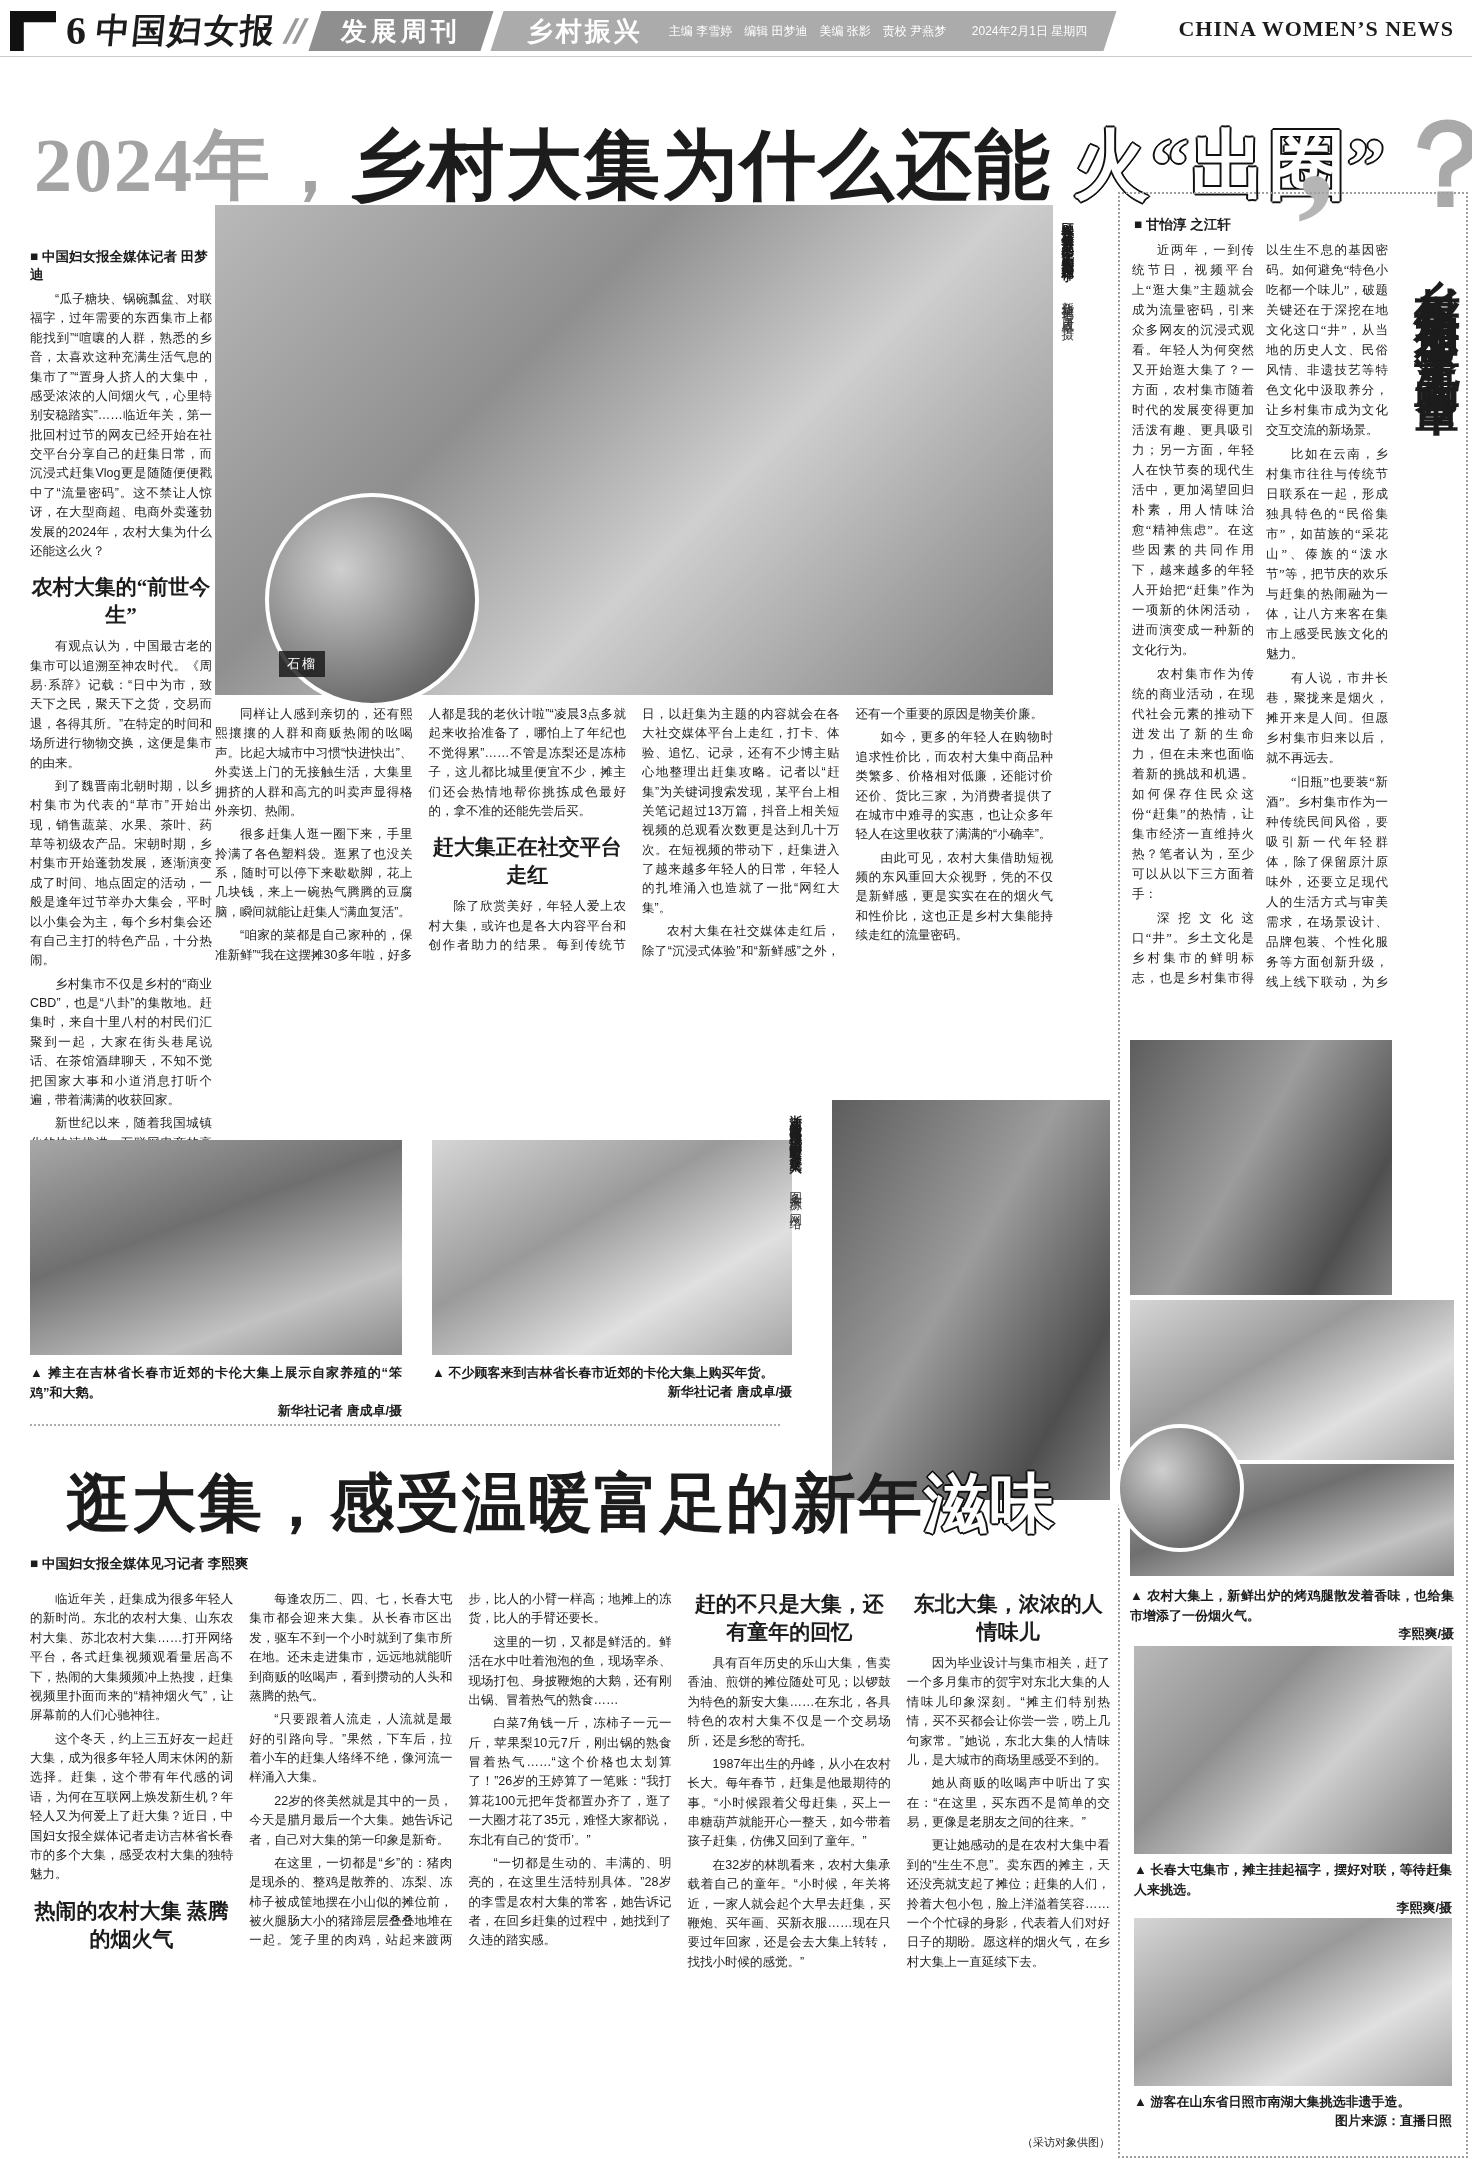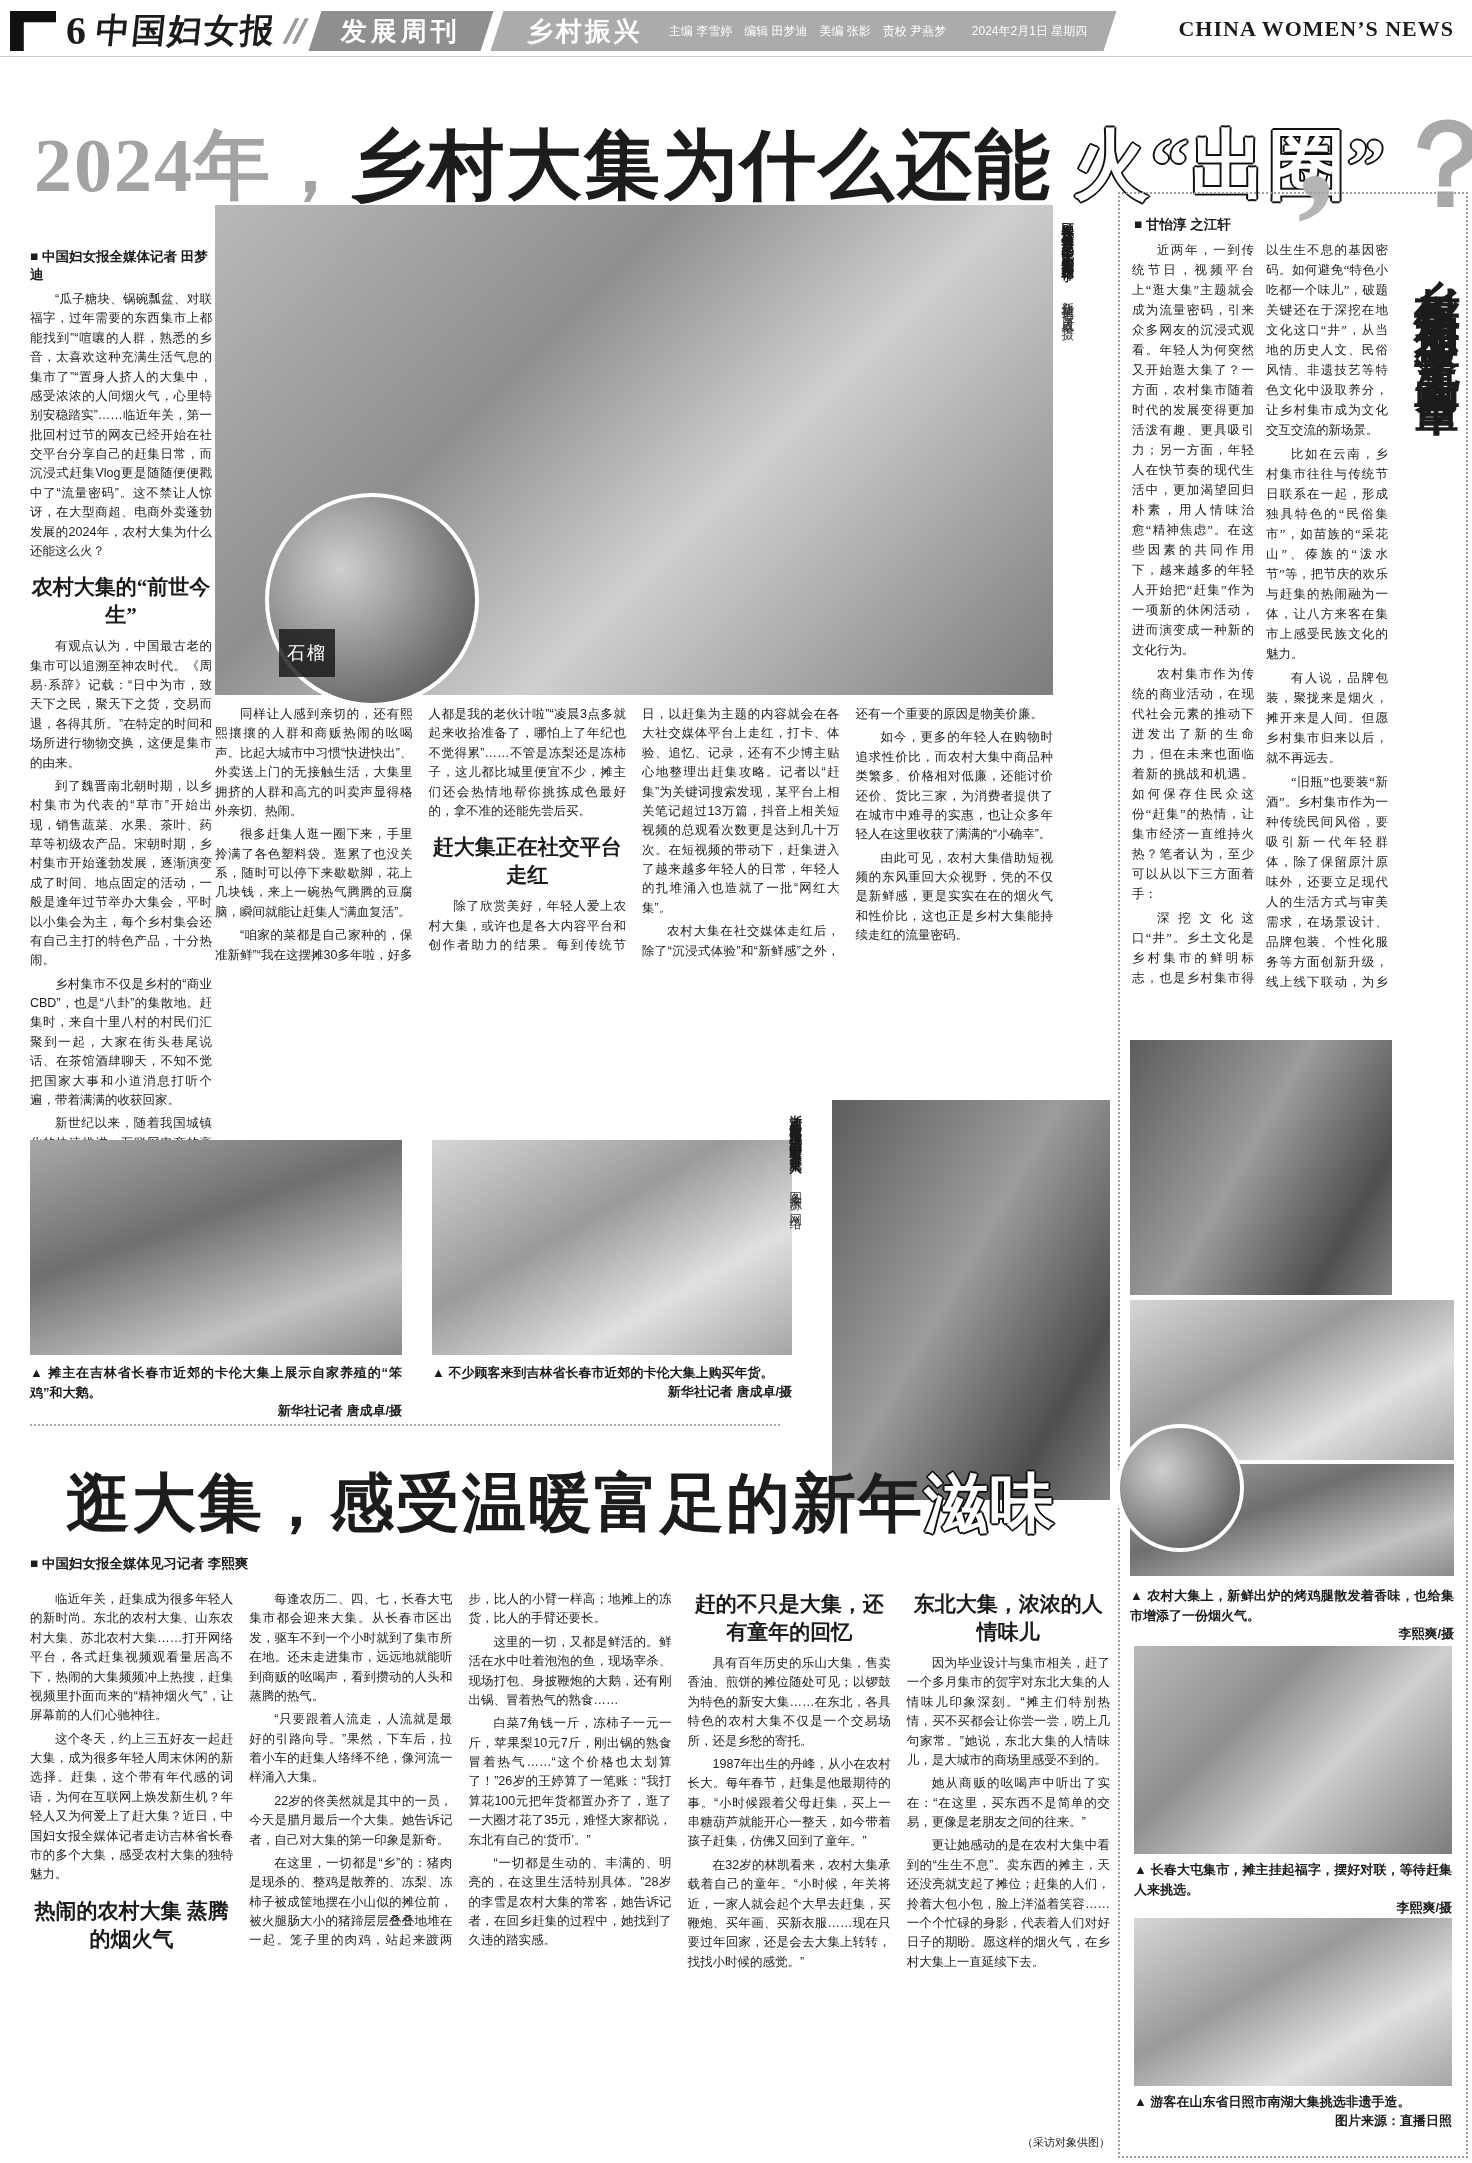--- a/index.html
+++ b/index.html
@@ -30,21 +30,21 @@
   .para{margin:0 0 4px 0;font-size:12.5px;line-height:1.55;text-align:justify;text-indent:2em;}
   .subhead{font-family:"Liberation Serif",serif;font-weight:bold;font-size:21px;text-align:center;margin:12px 0 8px 0;text-indent:0;}
   .colzone{column-gap:16px;overflow:hidden;}
   .clip{overflow:hidden;}
   
   .ph{background:linear-gradient(135deg,#b9b9b9 0%,#8f8f8f 35%,#cfcfcf 60%,#7d7d7d 100%);}
   .ph2{background:linear-gradient(160deg,#a8a8a8 0%,#6f6f6f 40%,#c2c2c2 75%,#8a8a8a 100%);}
   .ph3{background:linear-gradient(120deg,#5d5d5d 0%,#9c9c9c 45%,#4f4f4f 80%,#838383 100%);}
   .ph4{background:linear-gradient(150deg,#d6d6d6 0%,#9a9a9a 40%,#e0e0e0 70%,#a5a5a5 100%);}
   .circle-inset{border-radius:50%;border:4px solid #fff;background:radial-gradient(circle at 35% 35%,#cfcfcf,#6e6e6e 70%,#4c4c4c);}
-  .ph-label{position:absolute;left:10px;bottom:26px;background:rgba(20,20,20,.8);color:#fff;font-size:18px;padding:12px 8px;letter-spacing:2px;}
+  .ph-label{position:absolute;left:10px;bottom:26px;background:rgba(20,20,20,.8);color:#fff;font-size:13px;padding:4px 8px;letter-spacing:2px;}
   .vcap{writing-mode:vertical-rl;font-size:12.5px;font-weight:bold;line-height:1.5;letter-spacing:2px;}
   .vcredit{font-weight:normal;color:#333;}
   .caption{font-size:13px;font-weight:bold;line-height:1.5;text-align:justify;}
   .credit{font-size:13px;font-weight:bold;text-align:right;}
   .dotrule{border-top:2px dotted #aaa;}
   
   .rail{border:2px dotted #9f9f9f;}
   .vtitle{writing-mode:vertical-rl;font-family:"Liberation Serif",serif;font-weight:bold;
           font-size:46px;letter-spacing:8px;line-height:1;}
   .essay-para{font-family:"Liberation Serif",serif;font-size:12.5px;line-height:1.6;text-align:justify;text-indent:2em;margin:0 0 4px 0;}
@@ -154,21 +154,21 @@
   </div>
   <div class="abs" style="left:920px;top:2135px;width:190px;font-size:11px;text-align:right;">（采访对象供图）</div>
 
   <div class="abs rail" style="left:1118px;top:192px;width:346px;height:1962px;">
     <p class="byline" style="margin:22px 0 6px 14px;">■ 甘怡淳 之江轩</p>
     <div class="colzone" style="margin:0 78px 0 12px;height:760px;column-count:2;column-gap:12px;">
       <p class="essay-para">近两年，一到传统节日，视频平台上“逛大集”主题就会成为流量密码，引来众多网友的沉浸式观看。年轻人为何突然又开始逛大集了？一方面，农村集市随着时代的发展变得更加活泼有趣、更具吸引力；另一方面，年轻人在快节奏的现代生活中，更加渴望回归朴素，用人情味治愈“精神焦虑”。在这些因素的共同作用下，越来越多的年轻人开始把“赶集”作为一项新的休闲活动，进而演变成一种新的文化行为。</p>
       <p class="essay-para">农村集市作为传统的商业活动，在现代社会元素的推动下迸发出了新的生命力，但在未来也面临着新的挑战和机遇。如何保存住民众这份“赶集”的热情，让集市经济一直维持火热？笔者认为，至少可以从以下三方面着手：</p>
       <p class="essay-para">深挖文化这口“井”。乡土文化是乡村集市的鲜明标志，也是乡村集市得以生生不息的基因密码。如何避免“特色小吃都一个味儿”，破题关键还在于深挖在地文化这口“井”，从当地的历史人文、民俗风情、非遗技艺等特色文化中汲取养分，让乡村集市成为文化交互交流的新场景。</p>
       <p class="essay-para">比如在云南，乡村集市往往与传统节日联系在一起，形成独具特色的“民俗集市”，如苗族的“采花山”、傣族的“泼水节”等，把节庆的欢乐与赶集的热闹融为一体，让八方来客在集市上感受民族文化的魅力。</p>
-      <p class="essay-para">有人说，品牌包装，聚拢来是烟火，摊开来是人间。但愿乡村集市归来以后，就不再远去。</p>
+      <p class="essay-para">有人说，市井长巷，聚拢来是烟火，摊开来是人间。但愿乡村集市归来以后，就不再远去。</p>
       <p class="essay-para">“旧瓶”也要装“新酒”。乡村集市作为一种传统民间风俗，要吸引新一代年轻群体，除了保留原汁原味外，还要立足现代人的生活方式与审美需求，在场景设计、品牌包装、个性化服务等方面创新升级，线上线下联动，为乡村集市的“土潮风”引流。</p>
 
     </div>
     <div class="abs vtitle" style="right:6px;top:48px;height:1060px;">乡村集市如何变『流量』为『留量』？</div>
 
     <div class="abs ph3" style="left:10px;top:846px;width:262px;height:255px;"></div>
     <div class="abs ph4" style="left:10px;top:1106px;width:324px;height:160px;"></div>
     <div class="abs ph2" style="left:10px;top:1270px;width:324px;height:112px;">
       <div class="abs circle-inset" style="left:-14px;top:-40px;width:120px;height:120px;"></div>
     </div>

